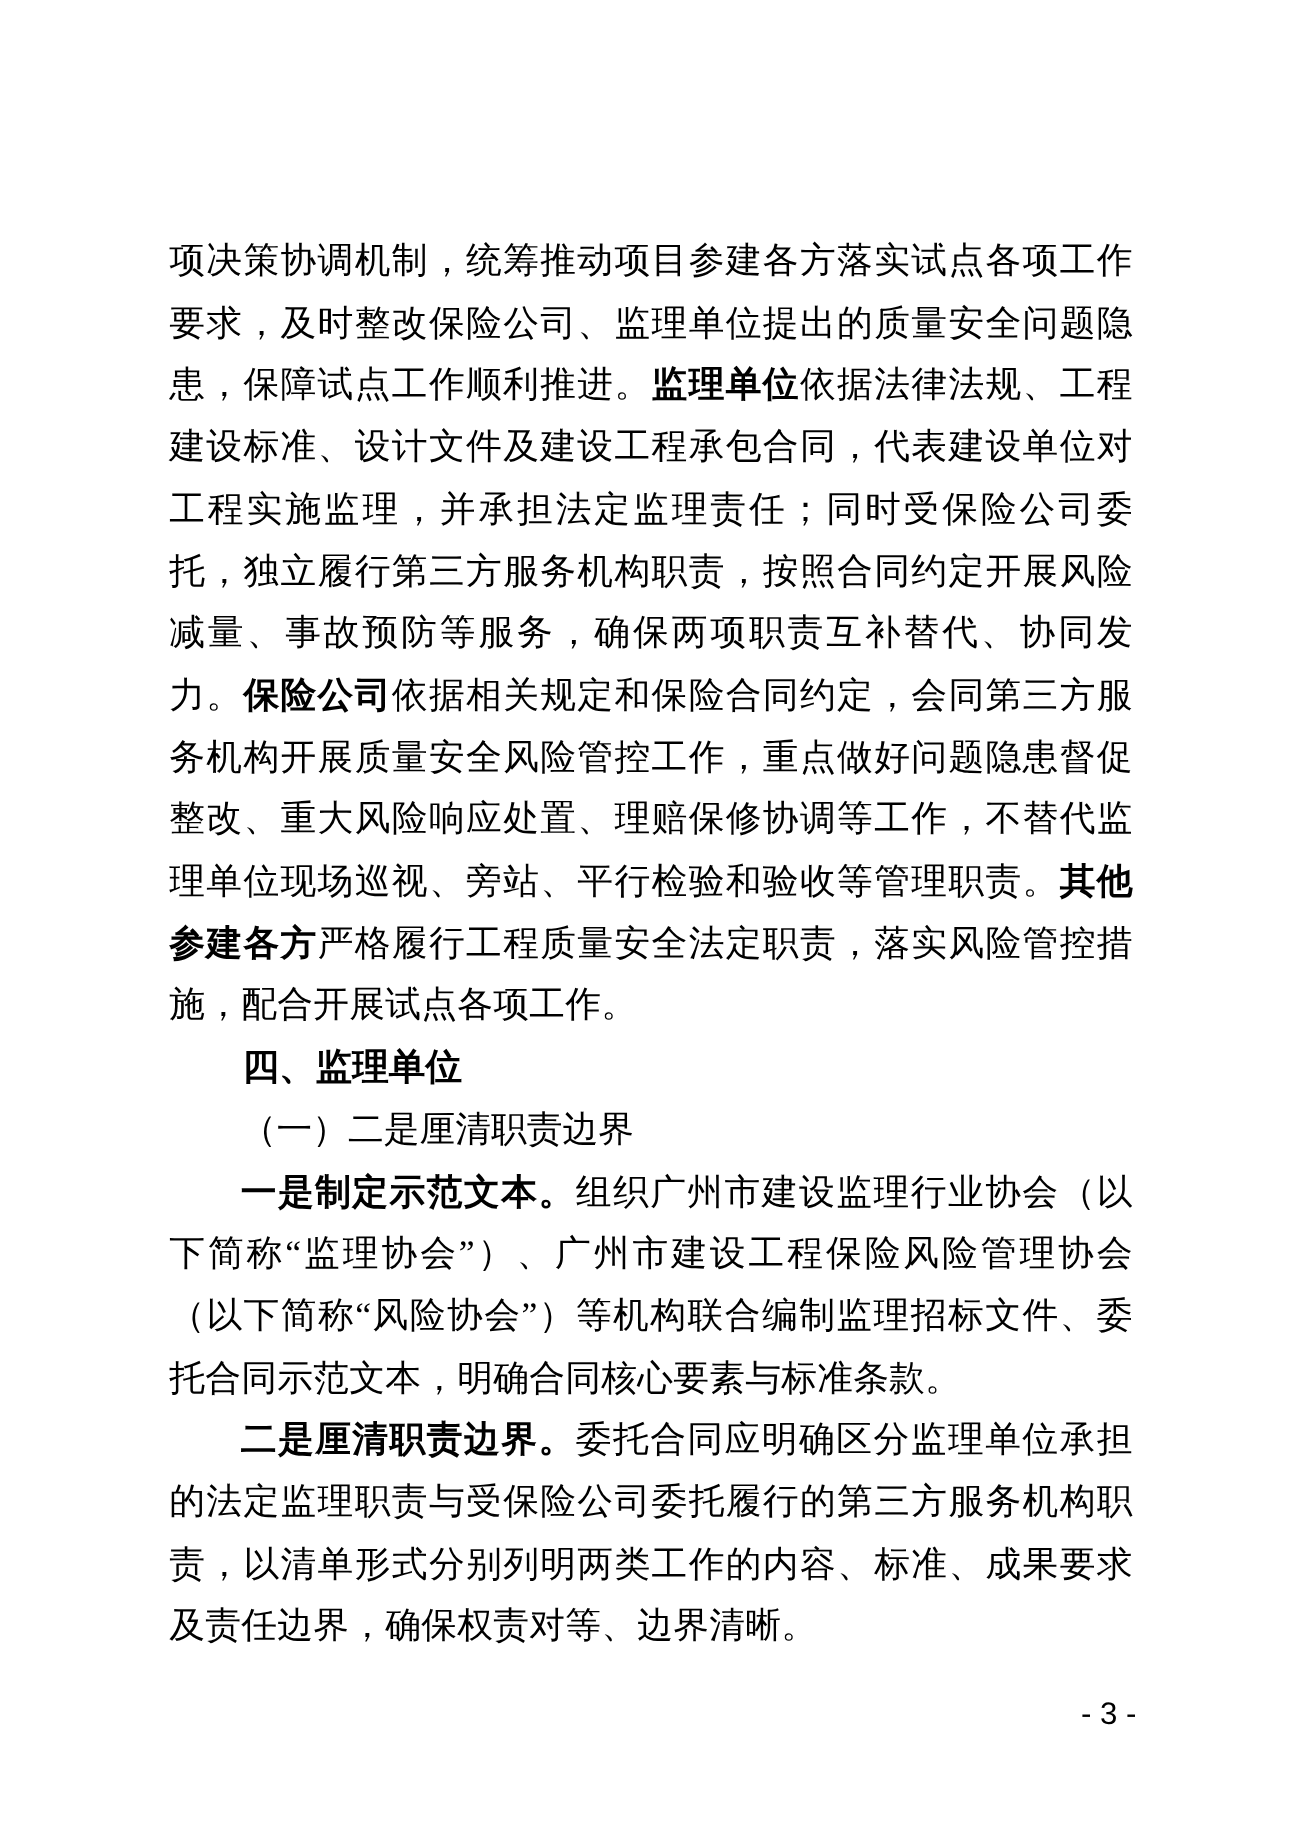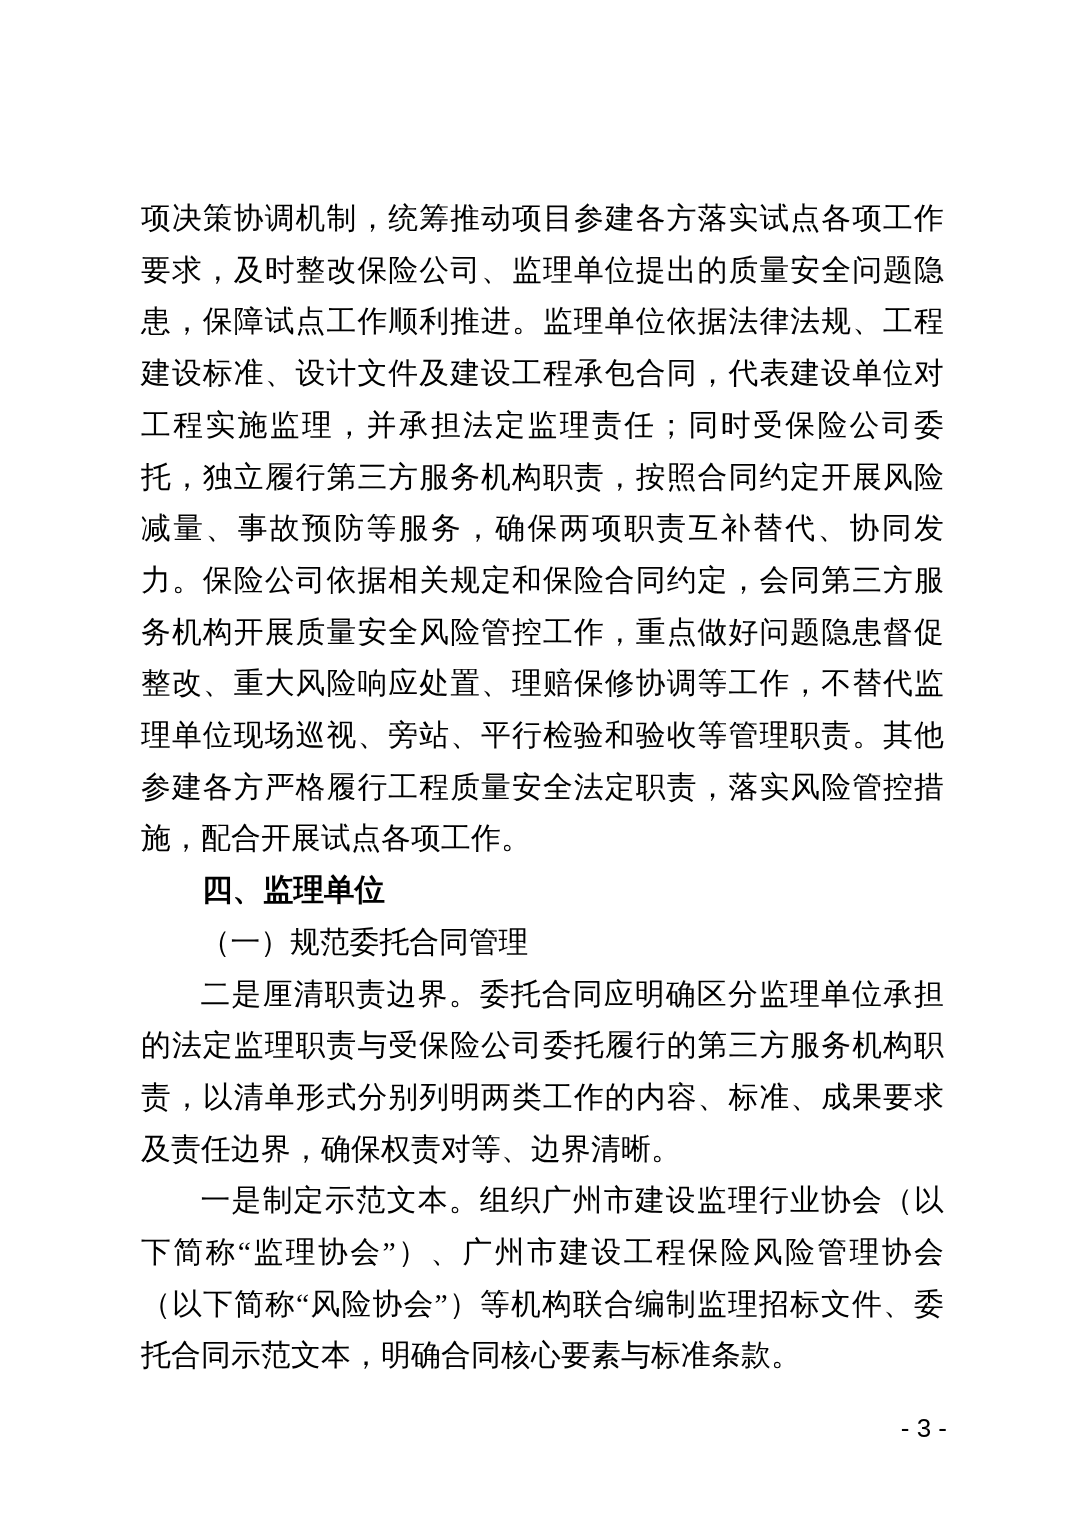--- a/index.html
+++ b/index.html
@@ -28,21 +28,21 @@
     line-height: 51.7px;
     text-align: justify;
     text-justify: inter-ideograph;
     word-break: normal;
     letter-spacing: 0.2px;
   }
   .par.indent {
     text-indent: 2em;
   }
   .run-bold {
-    font-weight: 400;
+    font-weight: 700;
     font-style: normal;
   }
   .section-heading {
     margin: 0;
     font-size: 30.5px;
     line-height: 51.7px;
     font-weight: 700;
     text-indent: 2em;
     font-family: "Liberation Sans", "Liberation Serif", sans-serif;
   }
@@ -69,26 +69,26 @@
 
 <div class="page">
   <div class="content">
 
     <p class="par">
       <span class="run">项决策协调机制，统筹推动项目参建各方落实试点各项工作要求，及时整改保险公司、监理单位提出的质量安全问题隐患，保障试点工作顺利推进。</span><span class="run-bold">监理单位</span><span class="run">依据法律法规、工程建设标准、设计文件及建设工程承包合同，代表建设单位对工程实施监理，并承担法定监理责任；同时受保险公司委托，独立履行第三方服务机构职责，按照合同约定开展风险减量、事故预防等服务，确保两项职责互补替代、协同发力。</span><span class="run-bold">保险公司</span><span class="run">依据相关规定和保险合同约定，会同第三方服务机构开展质量安全风险管控工作，重点做好问题隐患督促整改、重大风险响应处置、理赔保修协调等工作，不替代监理单位现场巡视、旁站、平行检验和验收等管理职责。</span><span class="run-bold">其他参建各方</span><span class="run">严格履行工程质量安全法定职责，落实风险管控措施，配合开展试点各项工作。</span>
     </p>
 
     <h2 class="section-heading">四、监理单位</h2>
 
-    <h3 class="subsection-heading">（一）规范委托合同管理</h3>
+    <h3 class="subsection-heading">（一）二是厘清职责边界</h3>
+
+    <p class="par indent">
+      <span class="run-bold">一是制定示范文本。</span><span class="run">组织广州市建设监理行业协会（以下简称“监理协会”）、广州市建设工程保险风险管理协会（以下简称“风险协会”）等机构联合编制监理招标文件、委托合同示范文本，明确合同核心要素与标准条款。</span>
+    </p>
 
     <p class="par indent">
       <span class="run-bold">二是厘清职责边界。</span><span class="run">委托合同应明确区分监理单位承担的法定监理职责与受保险公司委托履行的第三方服务机构职责，以清单形式分别列明两类工作的内容、标准、成果要求及责任边界，确保权责对等、边界清晰。</span>
-    </p>
-
-    <p class="par indent">
-      <span class="run-bold">一是制定示范文本。</span><span class="run">组织广州市建设监理行业协会（以下简称“监理协会”）、广州市建设工程保险风险管理协会（以下简称“风险协会”）等机构联合编制监理招标文件、委托合同示范文本，明确合同核心要素与标准条款。</span>
     </p>
 
   </div>
 
   <div class="page-footer">- 3 -</div>
 </div>
 
 </body></html>

